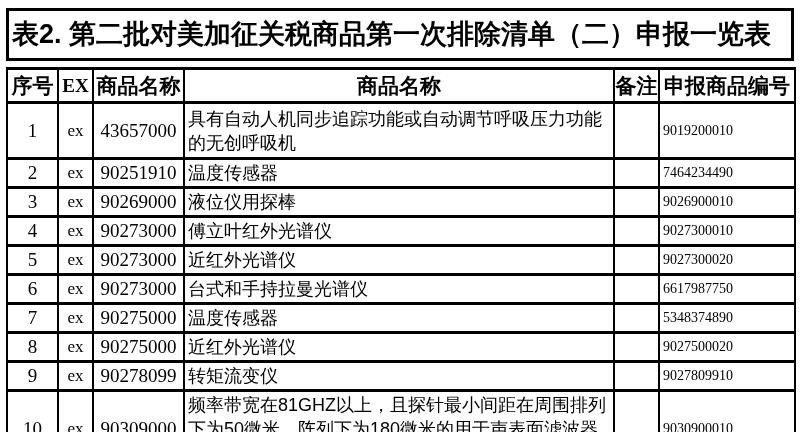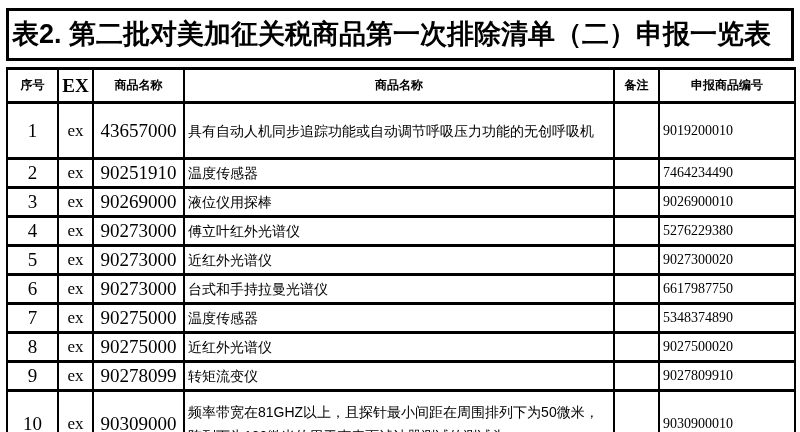--- a/index.html
+++ b/index.html
@@ -39,39 +39,39 @@
   }
   th, td {
     border: 2px solid #000;
     border-top-width: 3px;
     border-bottom-width: 3px;
     padding: 1px 3px;
     overflow: hidden;
     vertical-align: middle;
   }
   thead th {
-    font-size: 12px;
+    font-size: 21px;
     font-weight: bold;
     height: 29px;
     text-align: center;
     padding: 1px 0;
   }
   th.latin { font-family: "Liberation Serif", serif; font-size: 19px; }
   tbody tr { height: 25px; }
   tbody tr.tall2 { height: 56px; }
   tbody tr.tall3 { height: 67px; }
   .c-seq, .c-ex, .c-tariff, .c-code {
     font-family: "Liberation Serif", serif;
     text-align: center;
   }
   .c-seq   { font-size: 19px; }
   .c-ex    { font-size: 17px; }
   .c-tariff{ font-size: 19px; }
   .c-name  {
-    font-size: 14px;
+    font-size: 18px;
     line-height: 24px;
     text-align: left;
   }
   .c-note  { font-size: 18px; }
   .c-code  { font-size: 14px; text-align: left; }
 </style>
 </head>
 <body>
 
 <div class="page">
@@ -120,21 +120,21 @@
     <td class="c-name">液位仪用探棒</td>
     <td class="c-note"></td>
     <td class="c-code">9026900010</td>
   </tr>
         <tr>
     <td class="c-seq">4</td>
     <td class="c-ex">ex</td>
     <td class="c-tariff">90273000</td>
     <td class="c-name">傅立叶红外光谱仪</td>
     <td class="c-note"></td>
-    <td class="c-code">5276229380</td>
+    <td class="c-code">9027300010</td>
   </tr>
         <tr>
     <td class="c-seq">5</td>
     <td class="c-ex">ex</td>
     <td class="c-tariff">90273000</td>
     <td class="c-name">近红外光谱仪</td>
     <td class="c-note"></td>
     <td class="c-code">9027300020</td>
   </tr>
         <tr>

